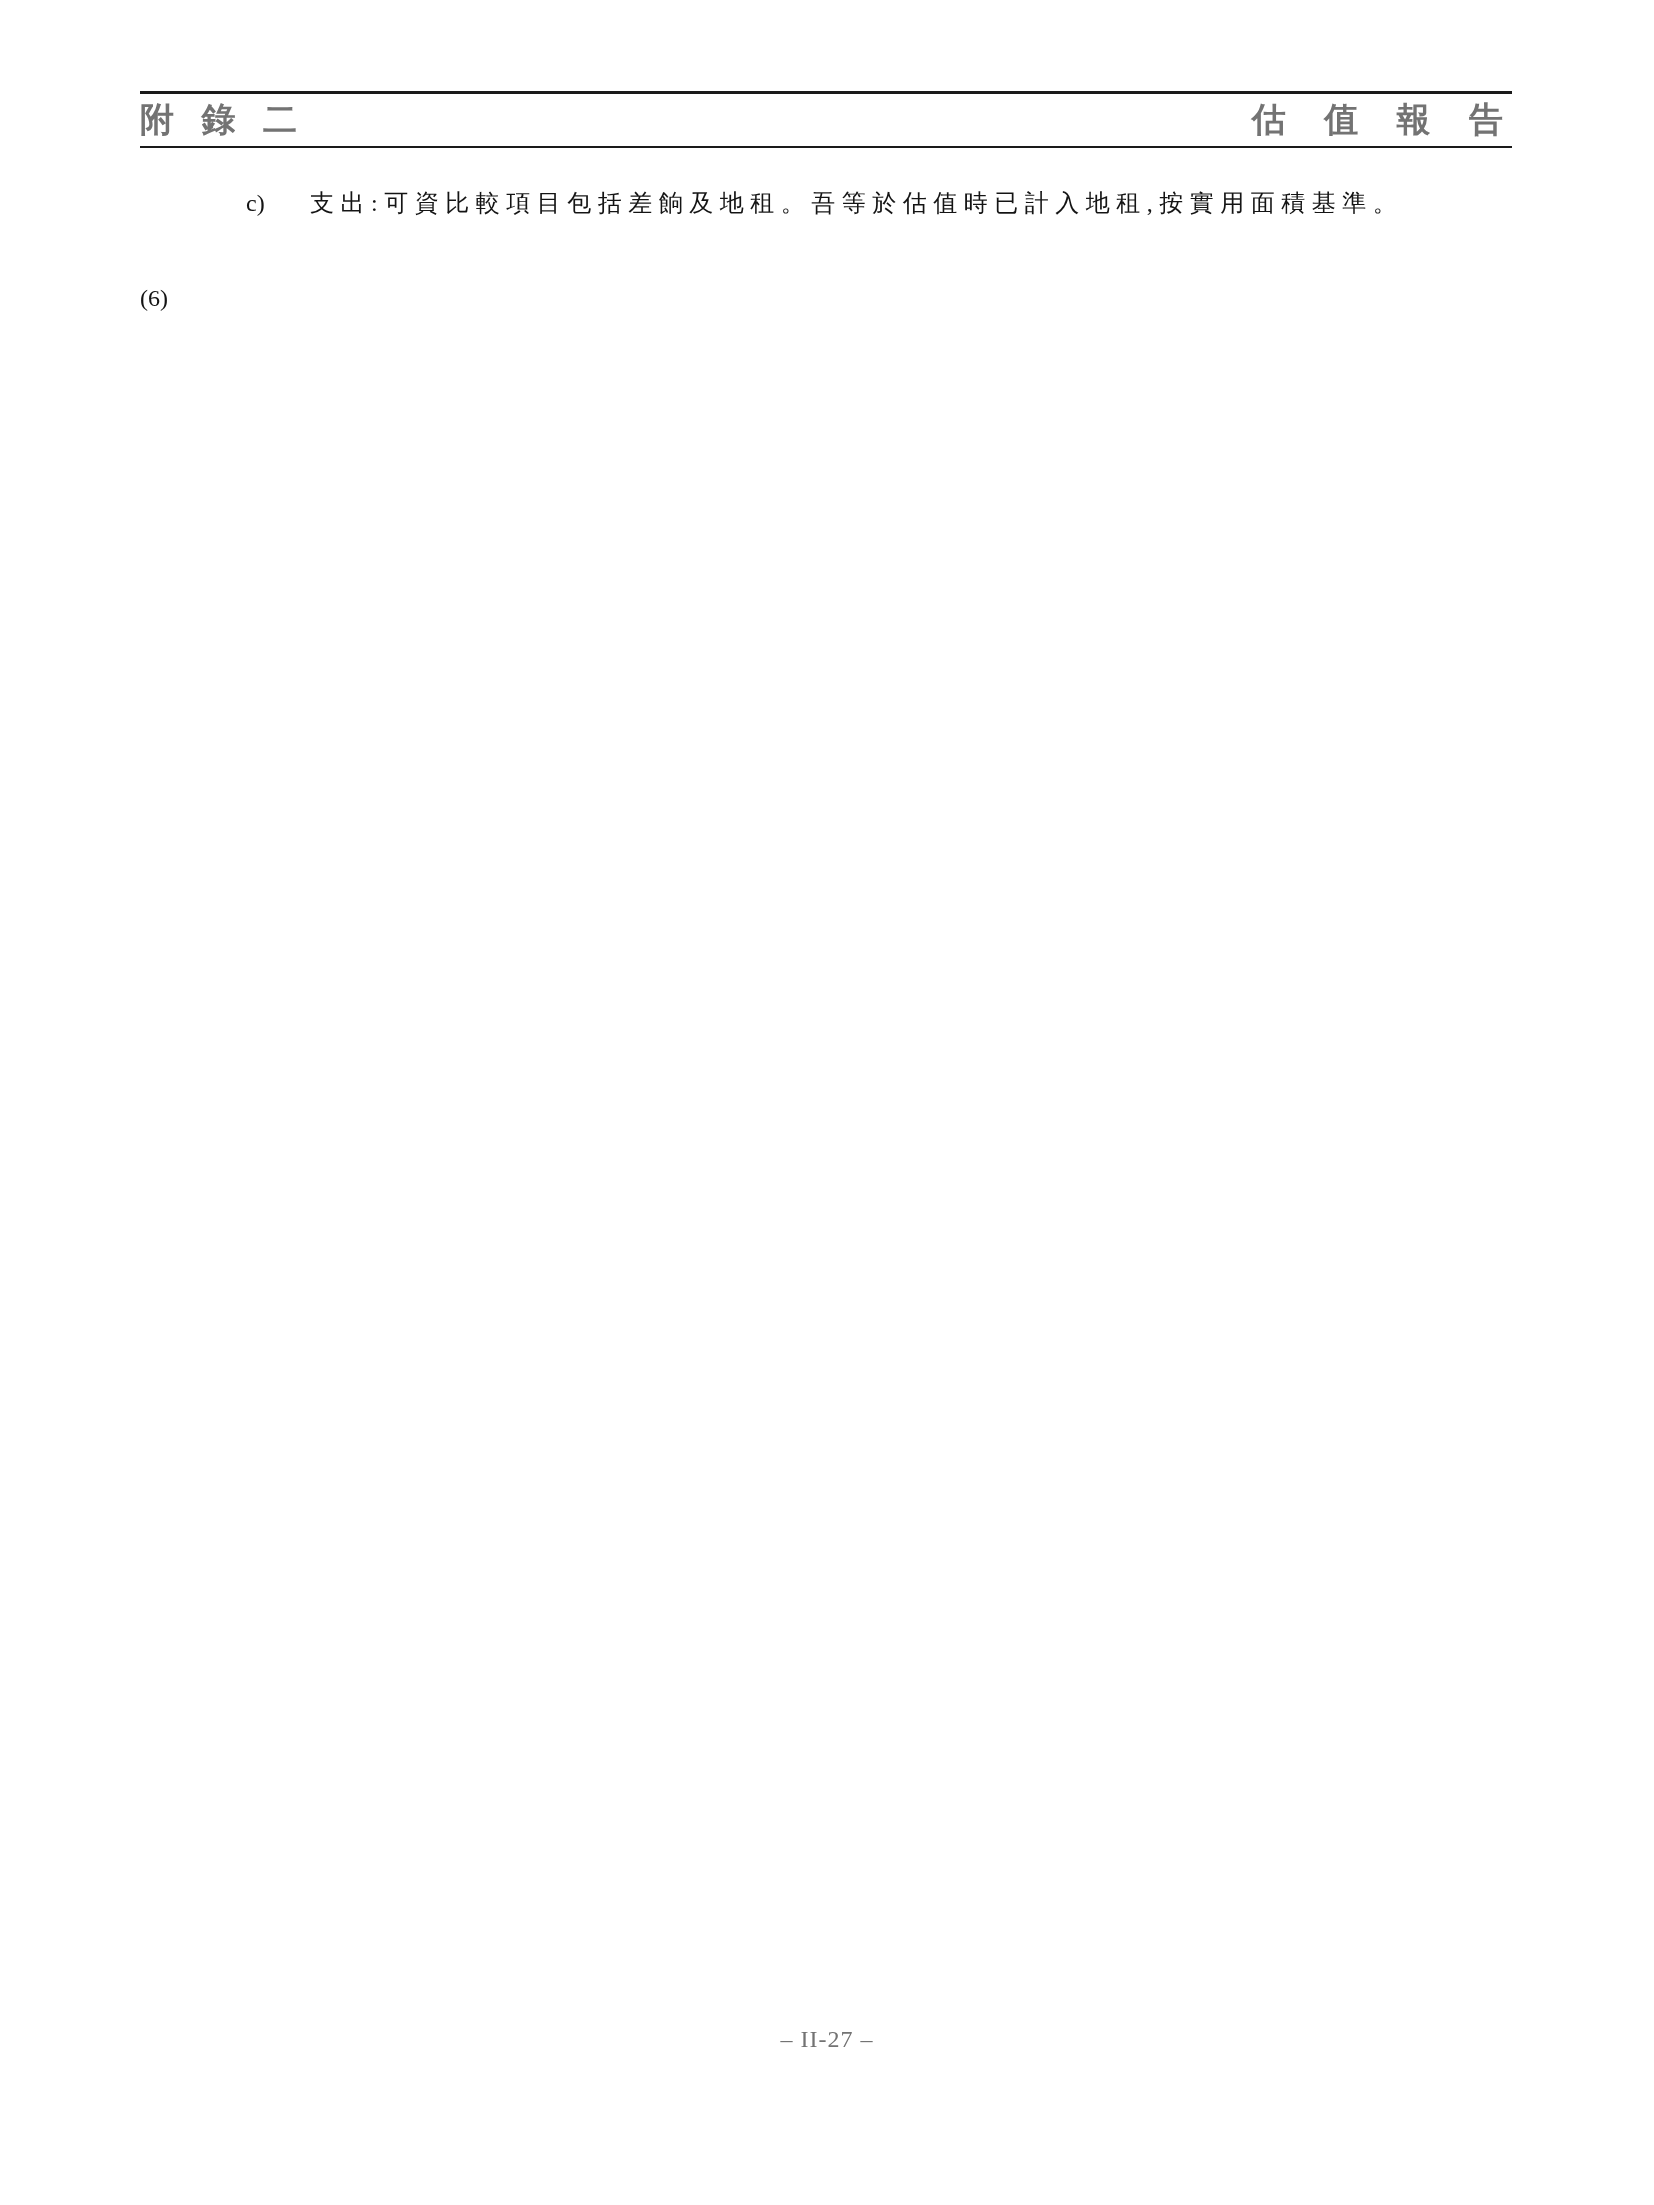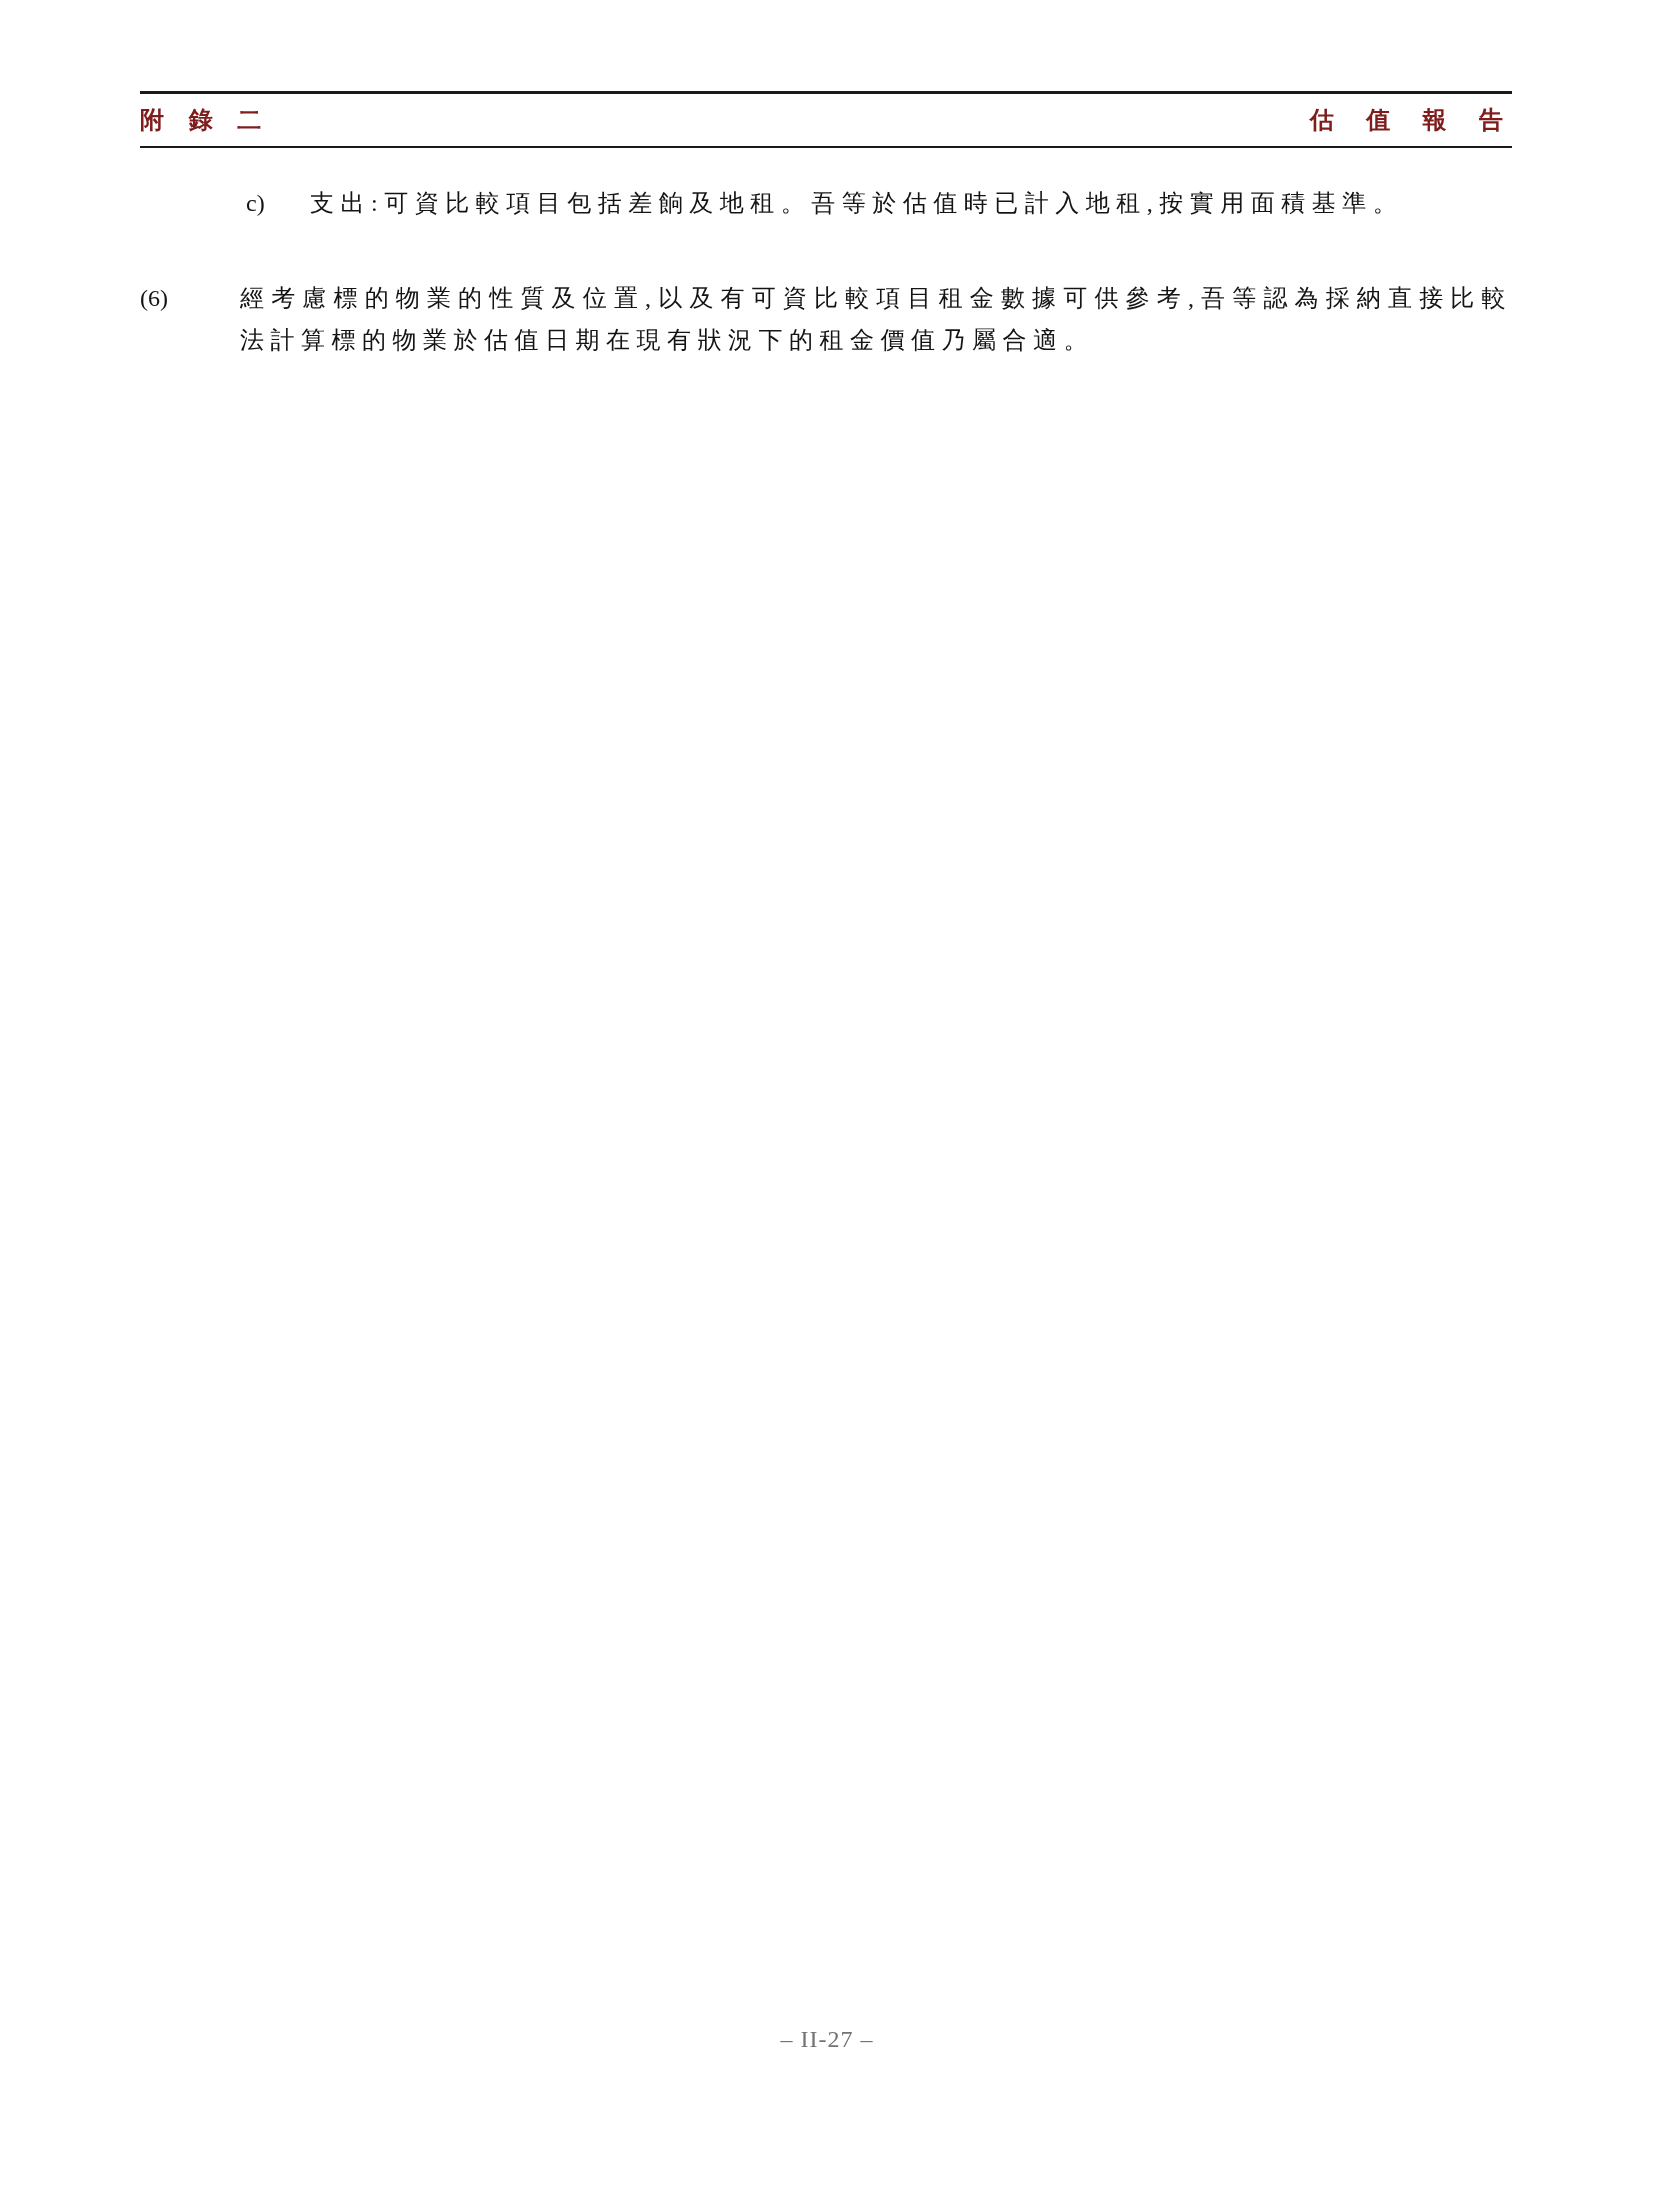--- a/index.html
+++ b/index.html
@@ -29,23 +29,23 @@
     height: 3px;
     background: #1a1a1a;
   }
   .header-row {
     display: flex;
     justify-content: space-between;
     align-items: center;
     height: 52px;
     font-family: "Liberation Sans", "DejaVu Sans", sans-serif;
     font-weight: bold;
-    font-size: 24px;
+    font-size: 34px;
     letter-spacing: 9px;
-    color: #7f1d1d;
+    color: #737373;
   }
   .header-row .right-title { letter-spacing: 9px; font-family: Liberation Mono, monospace; }
   .rule-bottom {
     height: 2px;
     background: #1a1a1a;
   }
 
   
   .doc-body {
     position: absolute;
@@ -116,21 +116,20 @@
   <main class="doc-body">
 
     <div class="item item-c">
       <span class="label">c)</span>
       <p class="text">支出:可資比較項目包括差餉及地租。吾等於估值時已計入地租,按實用面積基準。</p>
     </div>
 
     <div class="item item-6">
       <span class="label">(6)</span>
       <div class="paras">
-        <p class="para-1">經考慮標的物業的性質及位置,以及有可資比較項目租金數據可供參考,吾等認為採納直接比較法計算標的物業於估值日期在現有狀況下的租金價值乃屬合適。</p>
       </div>
     </div>
 
   </main>
 
   <footer class="page-footer">
     <span>– II-27 –</span>
   </footer>
 
 </div>

